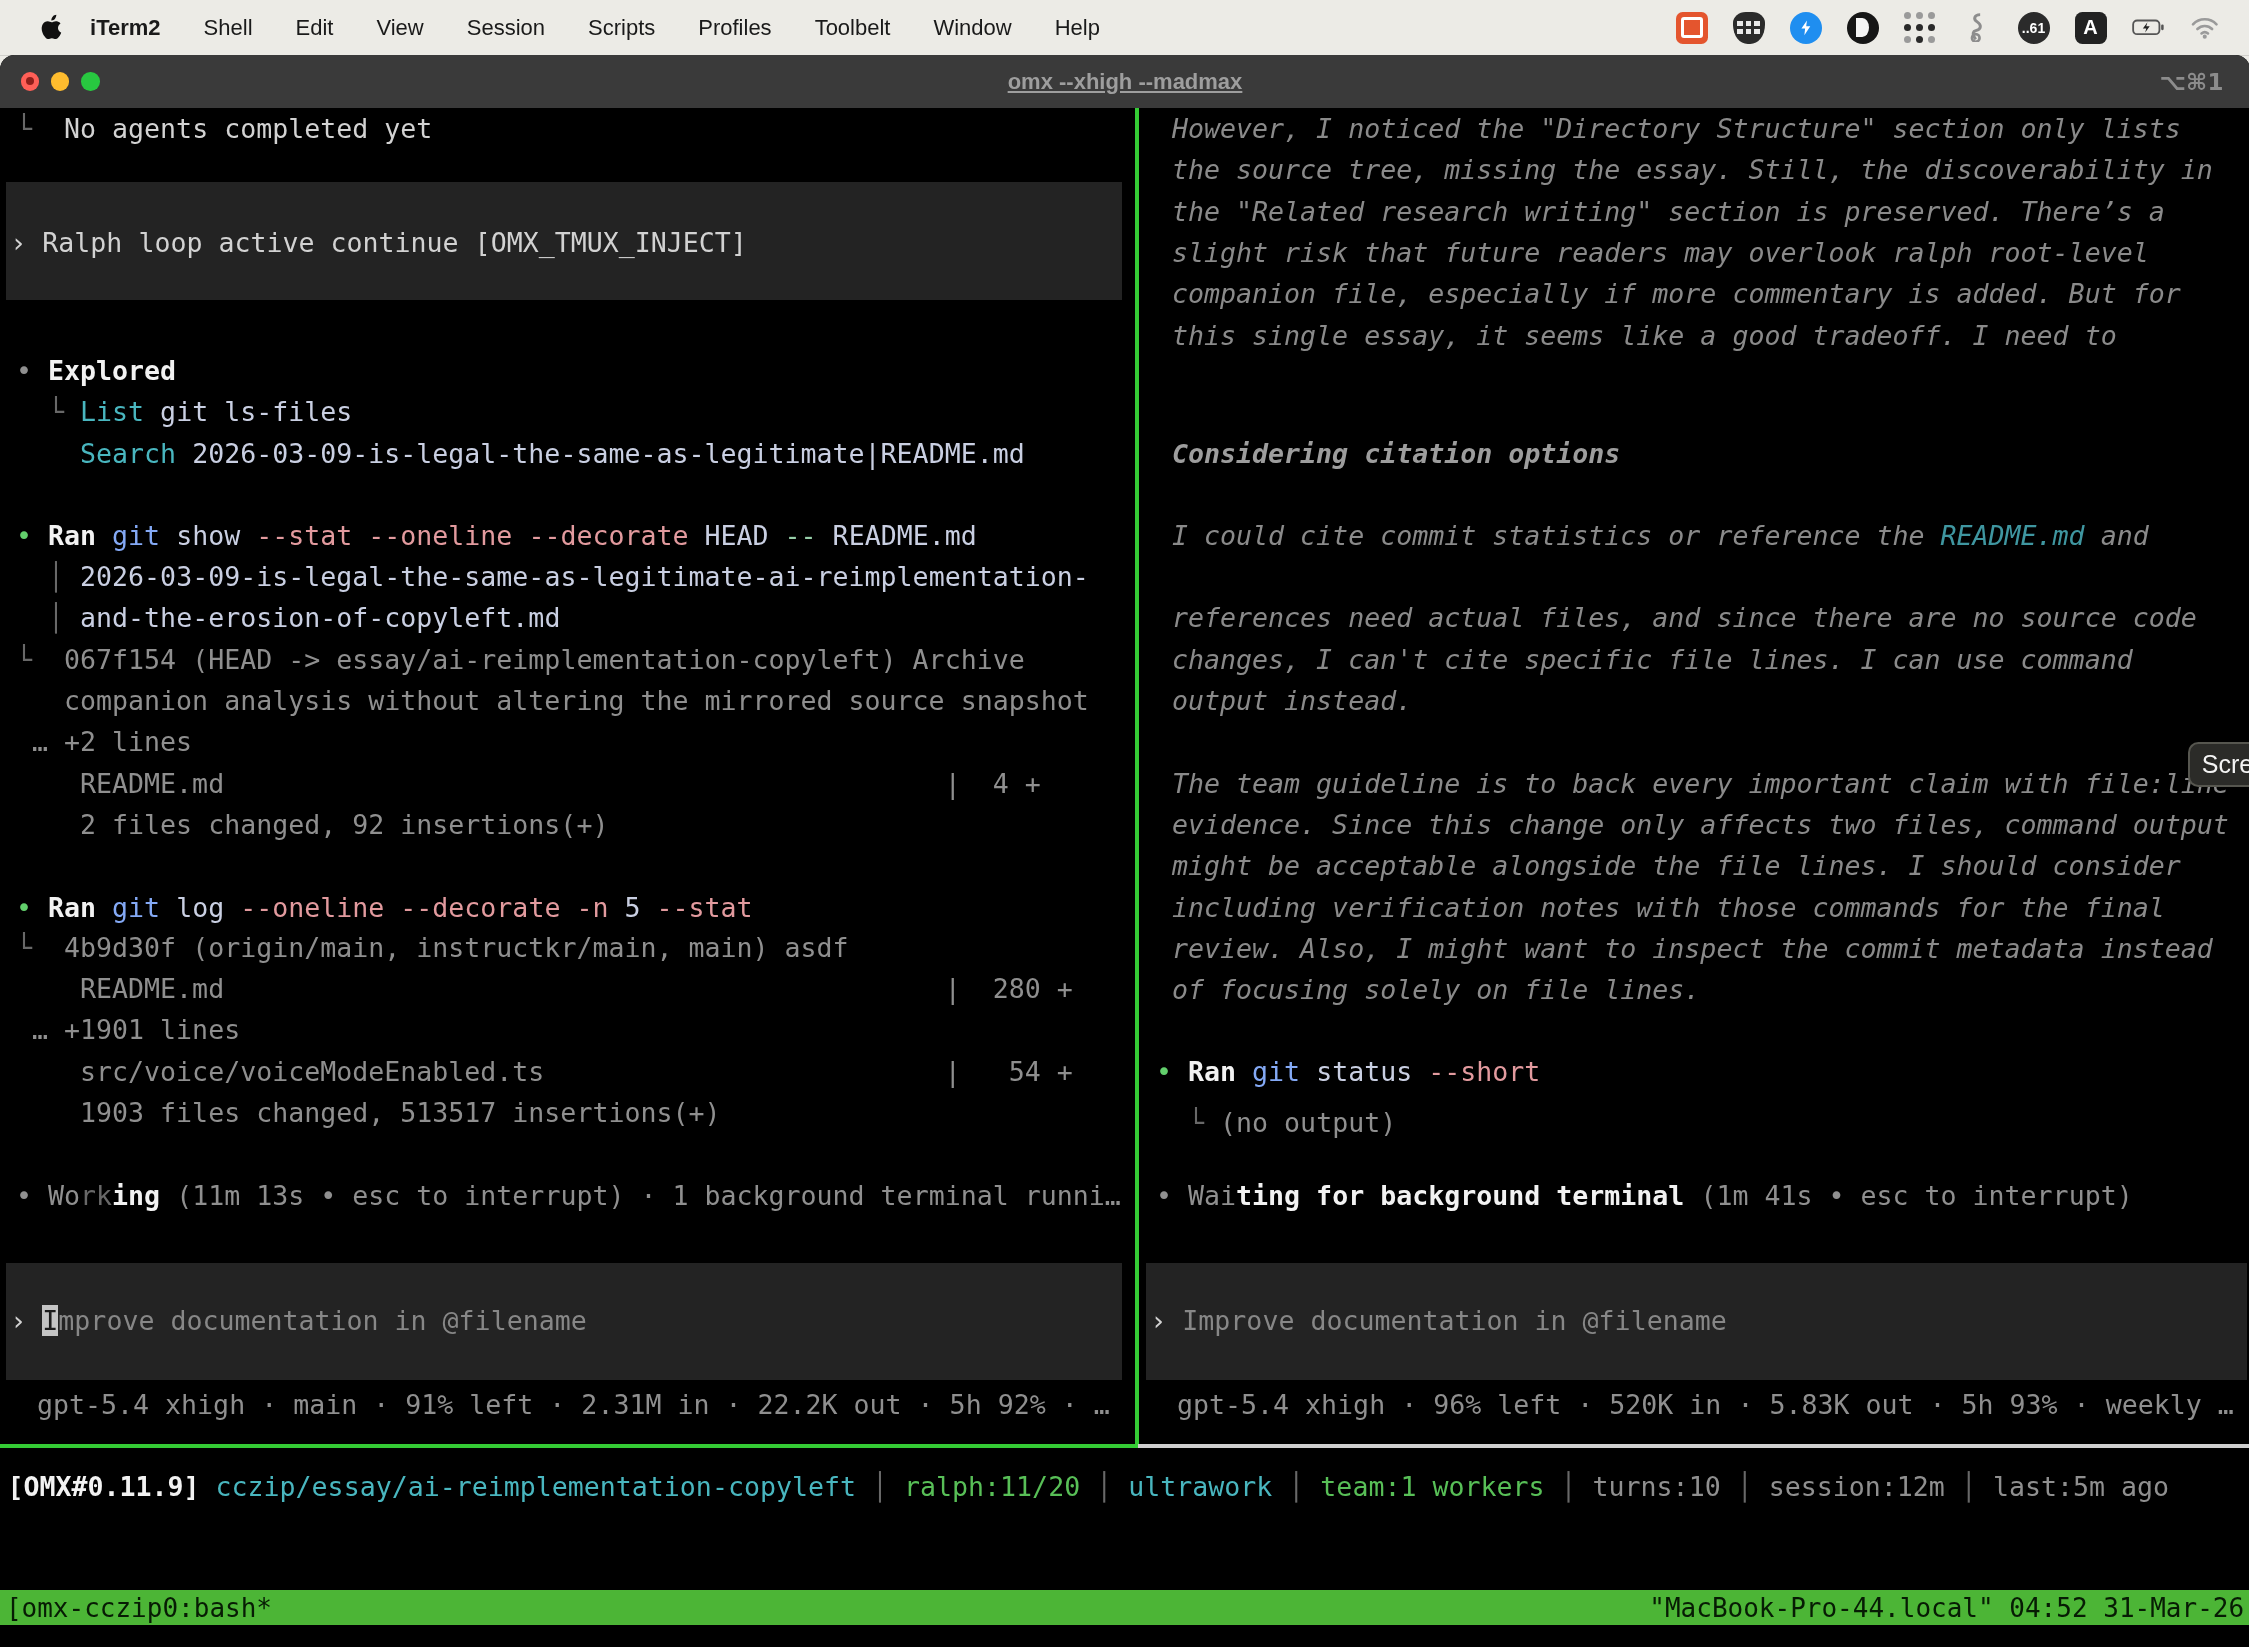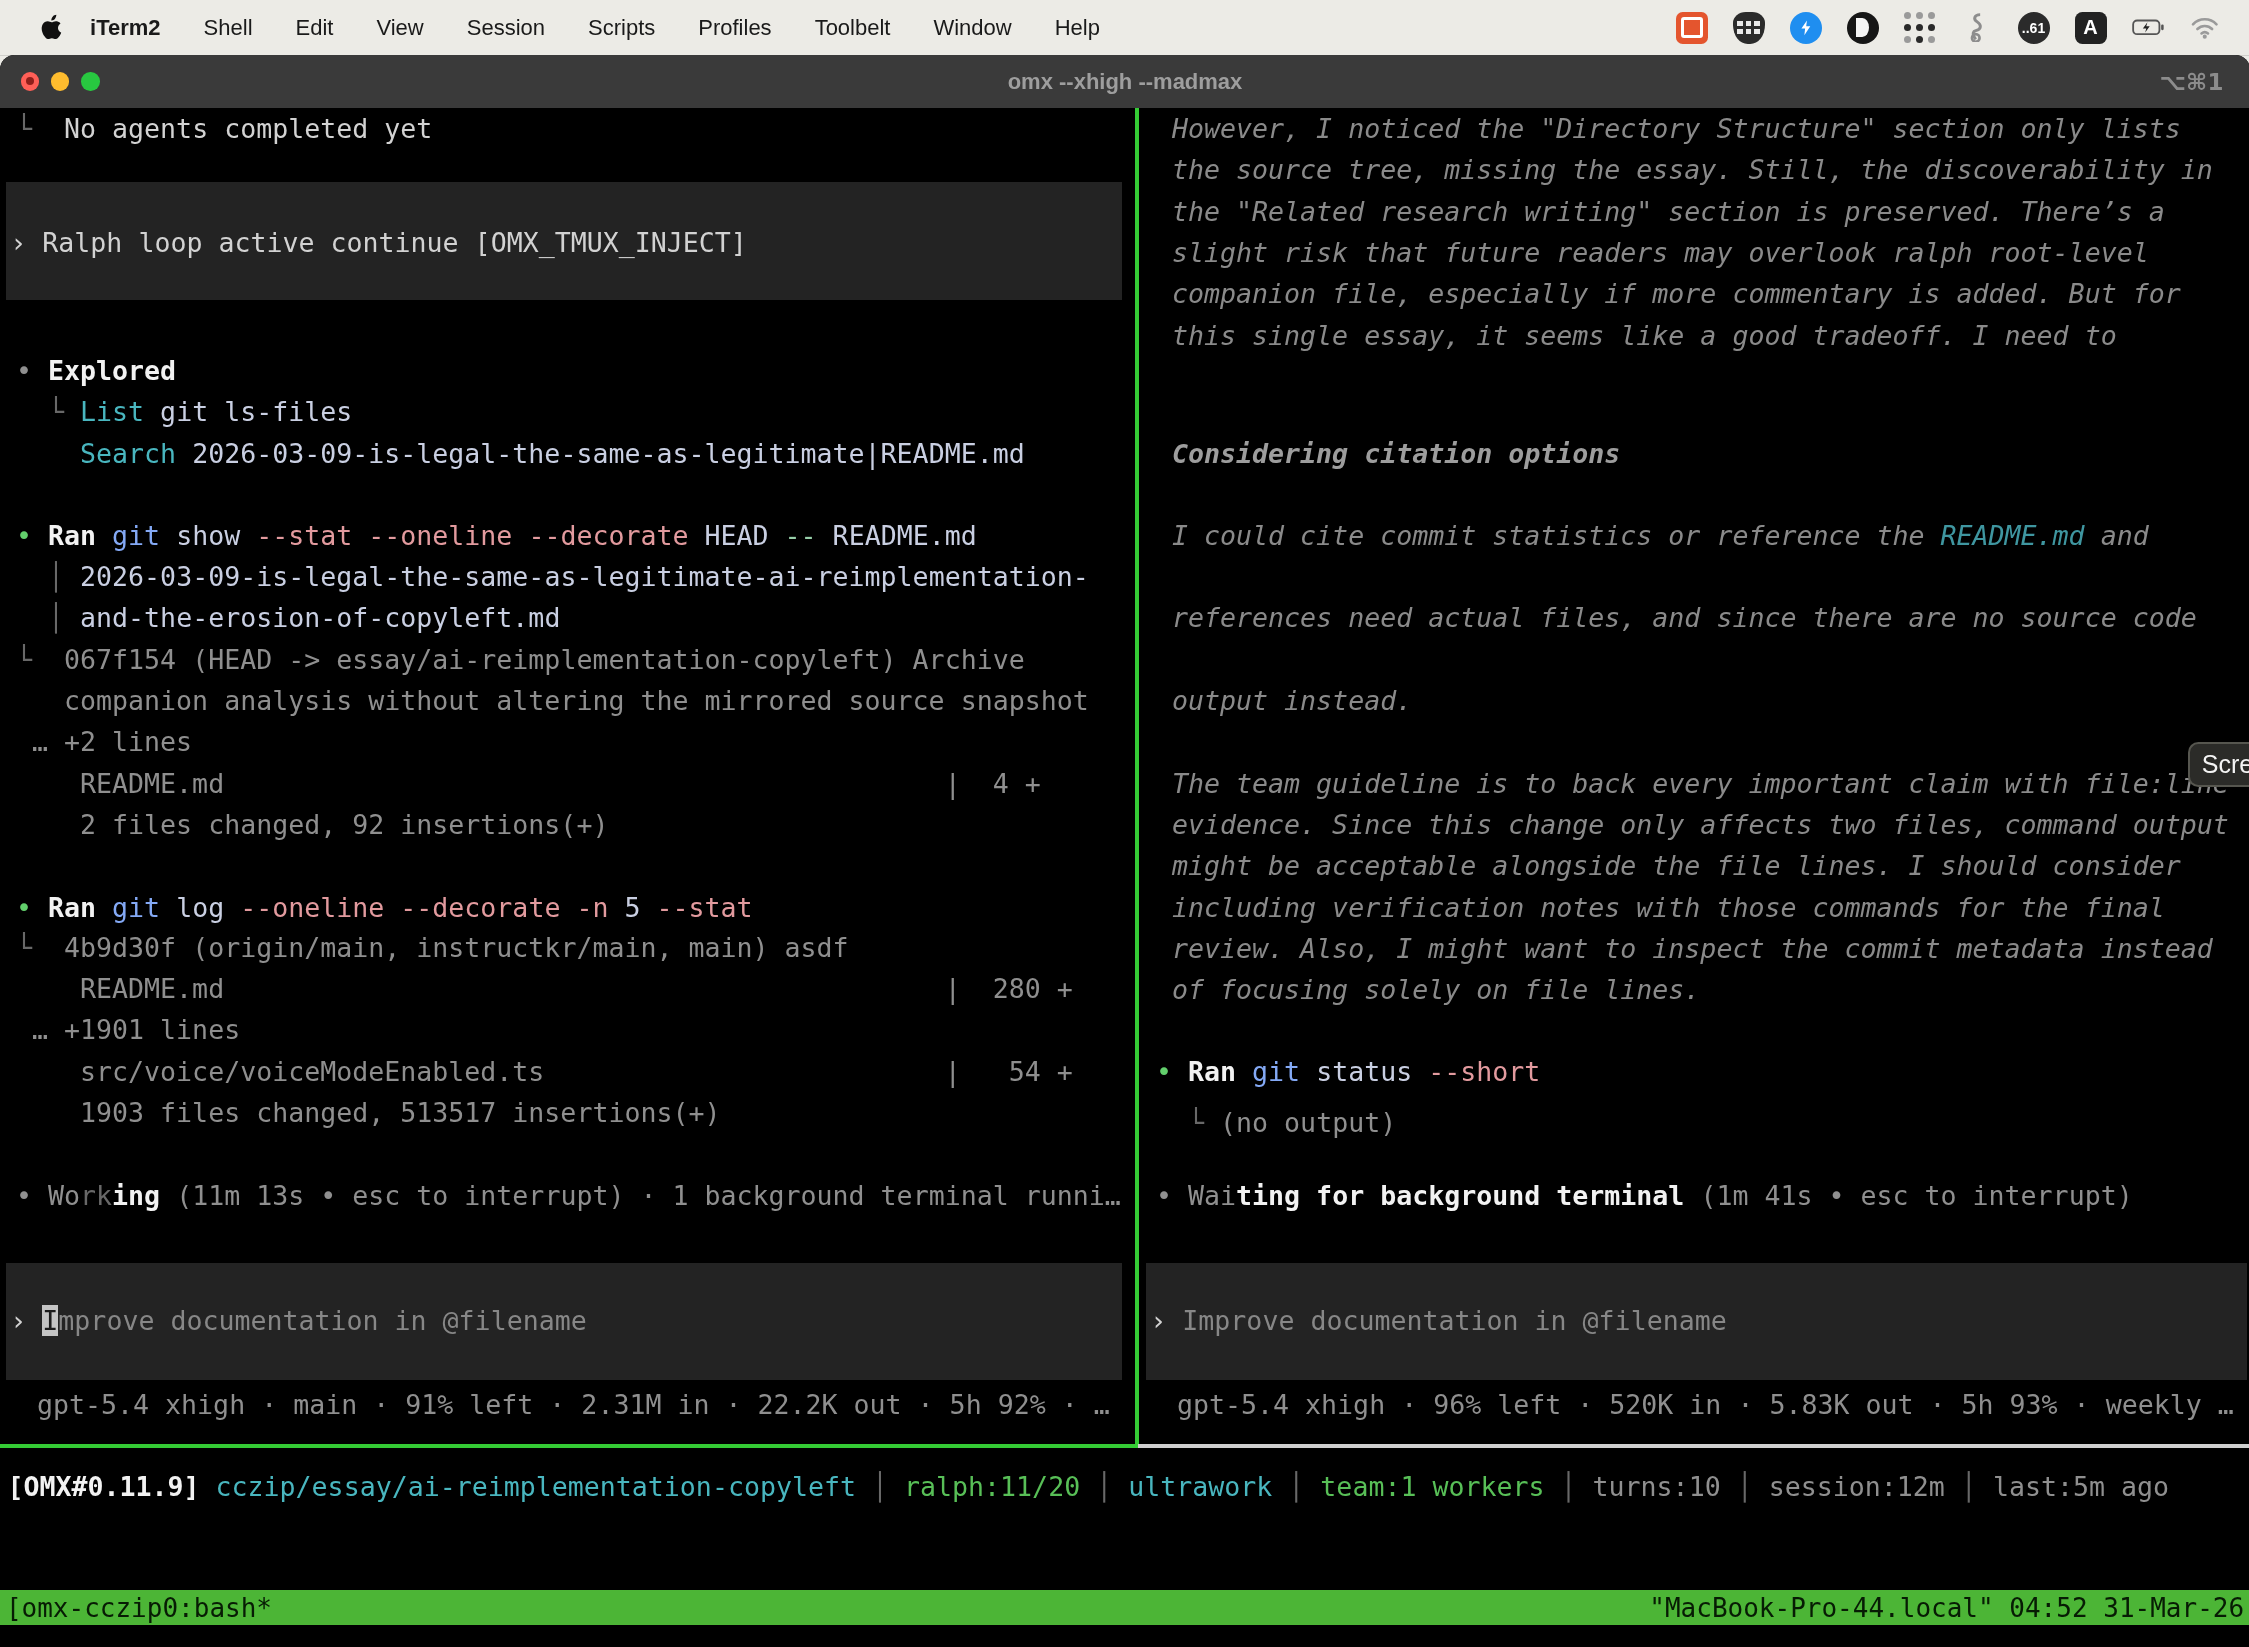--- a/index.html
+++ b/index.html
@@ -46,21 +46,21 @@
     display:flex;align-items:center;
   }
   .lights{display:flex;gap:11.8px;margin-left:20.7px;}
   .light{width:18.5px;height:18.5px;border-radius:50%;}
   .light.red{background:#ff5f57;position:relative;}
   .light.red::after{content:"";position:absolute;left:5.2px;top:5.2px;width:8px;height:8px;border-radius:50%;background:#8f1f1a;}
   .light.yellow{background:#febc2e;}
   .light.green{background:#28c840;}
   .win-title{
     position:absolute;left:0;right:0;text-align:center;
-    font-family:"Liberation Sans",sans-serif;font-weight:bold;font-size:22px;color:#9e9e9e;
+    font-family:"Liberation Sans",sans-serif;font-weight:bold;font-size:22px;color:#9e9e9e;text-decoration:underline;
   }
   .win-shortcut{position:absolute;right:26.6px;font-family:"DejaVu Sans",sans-serif;font-size:23px;font-weight:bold;color:#8c8c8c;}
   
   .terminal{position:absolute;left:0;top:53px;width:2250px;height:1540px;background:#000;}
   .pane{position:absolute;top:0;height:1336px;overflow:hidden;}
   .pane-left{left:0;width:1122px;}
   .pane-right{left:1140px;width:1110px;}
   .row{position:absolute;left:16px;white-space:pre;font-size:26.6px;line-height:41px;z-index:2;}
   .tuibox{position:absolute;background:#232323;z-index:1;}
   .box-ralph{left:5.9px;top:74px;width:1123px;height:118px;}
@@ -223,20 +223,21 @@
       <div class="tuibox box-input-r"></div>
     <div class="row" style="top: 0px;"><span class="it"> However, I noticed the "Directory Structure" section only lists</span></div>
         <div class="row" style="top: 41px;"><span class="it"> the source tree, missing the essay. Still, the discoverability in</span></div>
         <div class="row" style="top: 83px;"><span class="it"> the "Related research writing" section is preserved. There’s a</span></div>
         <div class="row" style="top: 124px;"><span class="it"> slight risk that future readers may overlook ralph root-level</span></div>
         <div class="row" style="top: 165px;"><span class="it"> companion file, especially if more commentary is added. But for</span></div>
         <div class="row" style="top: 207px;"><span class="it"> this single essay, it seems like a good tradeoff. I need to</span></div>
         <div class="row" style="top: 325px;"><span class="ith"> Considering citation options</span></div>
         <div class="row" style="top: 407px;"><span class="it"> I could cite commit statistics or reference the </span><span class="itl">README.md</span><span class="it"> and</span></div>
         <div class="row" style="top: 489px;"><span class="it"> references need actual files, and since there are no source code</span></div>
+        <div class="row" style="top: 531px;"><span class="it"> changes, I can't cite specific file lines. I can use command</span></div>
         <div class="row" style="top: 572px;"><span class="it"> output instead.</span></div>
         <div class="row" style="top: 655px;"><span class="it"> The team guideline is to back every important claim with file:line</span></div>
         <div class="row" style="top: 696px;"><span class="it"> evidence. Since this change only affects two files, command output</span></div>
         <div class="row" style="top: 737px;"><span class="it"> might be acceptable alongside the file lines. I should consider</span></div>
         <div class="row" style="top: 779px;"><span class="it"> including verification notes with those commands for the final</span></div>
         <div class="row" style="top: 820px;"><span class="it"> review. Also, I might want to inspect the commit metadata instead</span></div>
         <div class="row" style="top: 861px;"><span class="it"> of focusing solely on file lines.</span></div>
         <div class="row" style="top: 943px;"><span class="grn">• </span><span class="wh">Ran</span><span class="bl"> git</span><span class="fg"> status</span><span class="pk"> --short</span></div>
         <div class="row" style="top: 984px; margin-top: 10px;"><span class="fg">  </span><span class="dm">└ </span><span class="gr">(no output)</span></div>
         <div class="row" style="top: 1067px;"><span class="gr">• Wai</span><span class="wh">ting for background terminal</span><span class="gr"> (1m 41s • esc to interrupt)</span></div>

